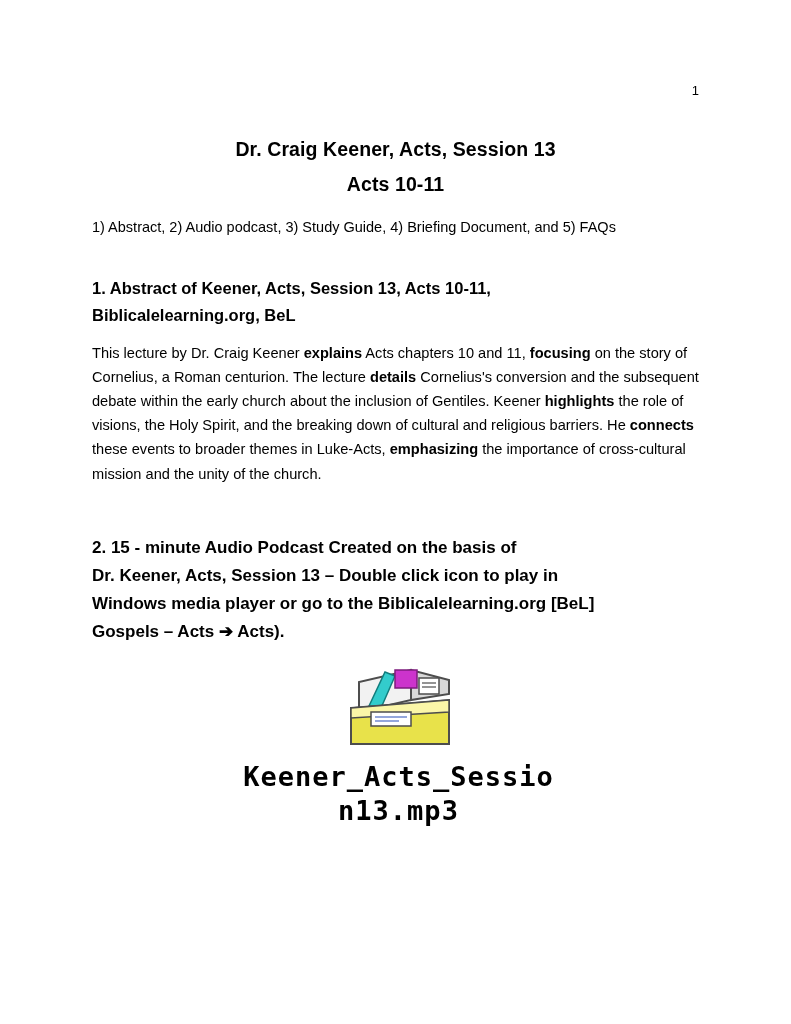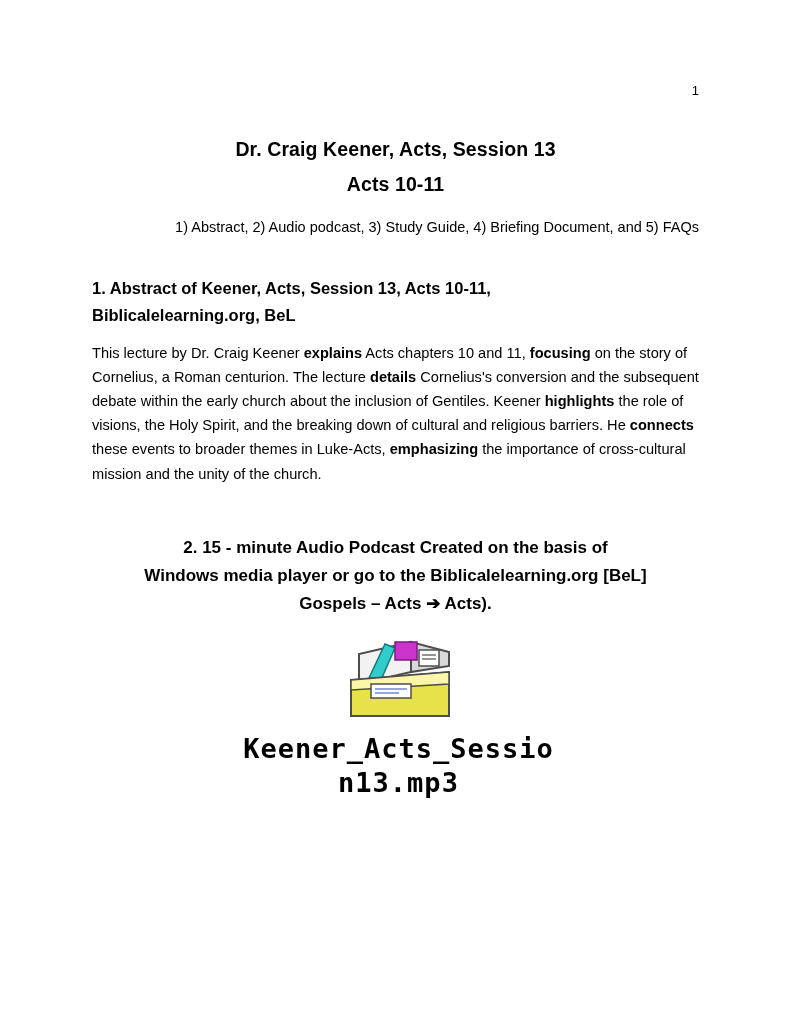--- a/index.html
+++ b/index.html
@@ -38,21 +38,21 @@
   .title-line {
     font-size: 19.5px;
     font-weight: bold;
     line-height: 1.78;
     letter-spacing: 0.1px;
   }
   .intro-line {
     margin-top: 16px;
     font-size: 14.5px;
     line-height: 1.5;
-    text-align: right;
+    text-align: left;
   }
   .section-heading {
     font-size: 16.5px;
     font-weight: bold;
     line-height: 1.62;
     margin-top: 36px;
   }
   .body-par {
     margin-top: 12px;
     font-size: 14.6px;
@@ -60,21 +60,20 @@
     text-align: left;
   }
   .body-par b {
     font-weight: bold;
   }
   .section-heading-2 {
     font-size: 17px;
     font-weight: bold;
     line-height: 1.65;
     margin-top: 48px;
-    text-align: center;
   }
   .icon-wrap {
     margin-top: 14px;
     text-align: center;
     padding-left: 10px;
   }
   .mp3-icon {
     display: inline-block;
     width: 128px;
     height: 96px;
@@ -110,20 +109,21 @@
 
   <div class="section-heading">
     <div>1. Abstract of Keener, Acts, Session 13, Acts 10-11,</div>
     <div>Biblicalelearning.org, BeL</div>
   </div>
 
   <p class="body-par"><span>This lecture by Dr. Craig Keener </span><b>explains</b><span> Acts chapters 10 and 11, </span><b>focusing</b><span> on the story of Cornelius, a Roman centurion. The lecture </span><b>details</b><span> Cornelius's conversion and the subsequent debate within the early church about the inclusion of Gentiles. Keener </span><b>highlights</b><span> the role of visions, the Holy Spirit, and the breaking down of cultural and religious barriers. He </span><b>connects</b><span> these events to broader themes in Luke-Acts, </span><b>emphasizing</b><span> the importance of cross-cultural mission and the unity of the church.</span></p>
 
   <div class="section-heading-2">
     <div>2.  15 - minute Audio Podcast Created on the basis of</div>
+    <div>Dr. Keener, Acts, Session 13 –  Double click icon to play in</div>
     <div>Windows media player or go to the Biblicalelearning.org [BeL]</div>
     <div>Gospels – Acts ➔ Acts).</div>
   </div>
 
   <div class="icon-wrap">
     <span class="mp3-icon">
       <svg width="128" height="96" viewBox="0 0 128 96" xmlns="http://www.w3.org/2000/svg">
 
         <polygon points="22,52 22,22 74,10 74,40" fill="#f2f2f2" stroke="#4d4d4d" stroke-width="2"></polygon>
         <polygon points="74,10 74,40 112,34 112,20" fill="#d9d9d9" stroke="#4d4d4d" stroke-width="2"></polygon>

